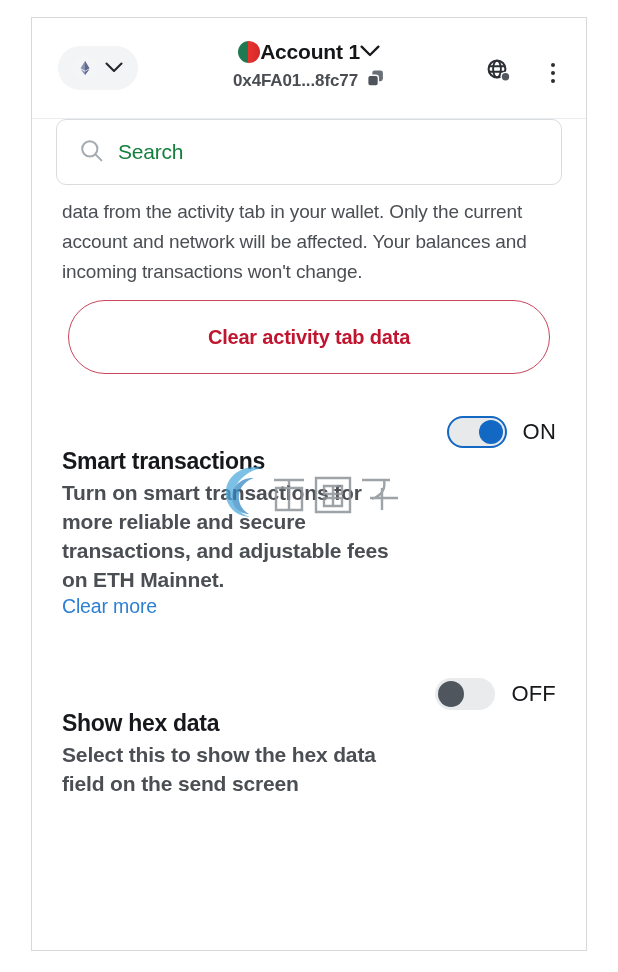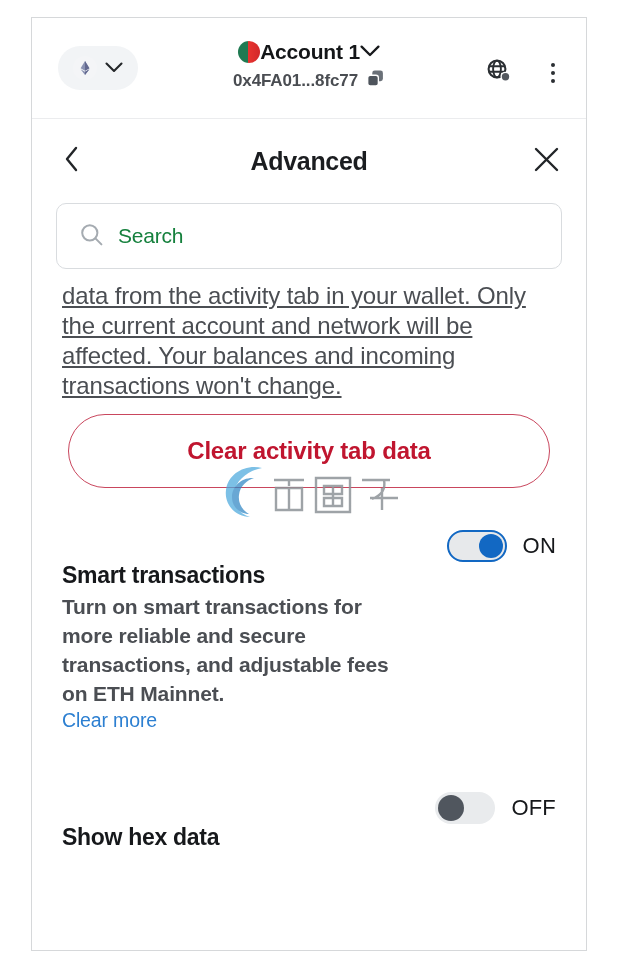--- a/index.html
+++ b/index.html
@@ -88,32 +88,32 @@
     border: 1px solid #d9dcdf;
     border-radius: 10px;
     display: flex; align-items: center; gap: 14px;
     padding: 0 22px;
   }
   .search-placeholder { font-size: 21px; color: #15803d; letter-spacing: -0.2px; }
 
   
   .content { padding: 12px 30px 0 30px; position: relative; }
   .para {
-    font-size: 24px; line-height: 30px; color: #4b4e53; letter-spacing: -0.15px; text-decoration: underline;
+    font-size: 19px; line-height: 30px; color: #4b4e53; letter-spacing: -0.15px;
   }
   .clear-btn {
     margin: 13px 6px 0 6px;
     height: 74px;
     border: 1px solid #c9465d;
     border-radius: 40px;
     display: flex; align-items: center; justify-content: center;
     background: transparent;
   }
   .clear-btn-label {
-    font-size: 24px; font-weight: bold; color: #c0152f; letter-spacing: -0.2px;
+    font-size: 20px; font-weight: bold; color: #c0152f; letter-spacing: -0.2px;
   }
 
   .setting-row {
     display: flex; align-items: flex-start; justify-content: space-between;
     padding-top: 36px;
   }
   .setting-row.second { padding-top: 54px; }
   .setting-texts { width: 345px; margin-top: 36px; }
   .setting-title {
     font-size: 23px; font-weight: bold; color: #16181b; letter-spacing: -0.3px;
@@ -204,39 +204,20 @@
         </svg>
       </span>
       <span class="dots-btn">
         <i class="dot"></i>
         <i class="dot"></i>
         <i class="dot"></i>
       </span>
     </div>
   </div>
 
-  <div class="title-bar">
-    <span class="back-btn">
-      <span>
-        <svg width="16" height="26" viewBox="0 0 16 26" aria-hidden="true">
-          <path d="M12 2 3 13l9 11" fill="none" stroke="#222528" stroke-width="2.4" stroke-linecap="round" stroke-linejoin="round"></path>
-        </svg>
-      </span>
-    </span>
-
-    <span class="title-text">Advanced</span>
-
-    <span class="close-btn">
-      <span>
-        <svg width="27" height="27" viewBox="0 0 27 27" aria-hidden="true">
-          <path d="M3 3l21 21M24 3L3 24" fill="none" stroke="#222528" stroke-width="2.4" stroke-linecap="round"></path>
-        </svg>
-      </span>
-    </span>
-  </div>
 
   <div class="search-wrap">
     <div class="search-box">
       <span>
         <svg width="25" height="25" viewBox="0 0 25 25" aria-hidden="true">
           <circle cx="10.8" cy="10.8" r="7.6" fill="none" stroke="#a5abb1" stroke-width="2"></circle>
           <path d="M16.4 16.4 22.4 22.4" stroke="#a5abb1" stroke-width="2" stroke-linecap="round"></path>
         </svg>
       </span>
       <span class="search-placeholder">Search</span>
@@ -261,20 +242,21 @@
         <span class="toggle on">
           <i class="knob"></i>
         </span>
         <span class="toggle-label">ON</span>
       </div>
     </div>
 
     <div class="setting-row second">
       <div class="setting-texts">
         <div class="setting-title">Show hex data</div>
+        <div class="setting-desc">Select this to show the hex data field on the send screen</div>
       </div>
       <div class="toggle-group">
         <span class="toggle off">
           <i class="knob"></i>
         </span>
         <span class="toggle-label">OFF</span>
       </div>
     </div>
   </div>
 

